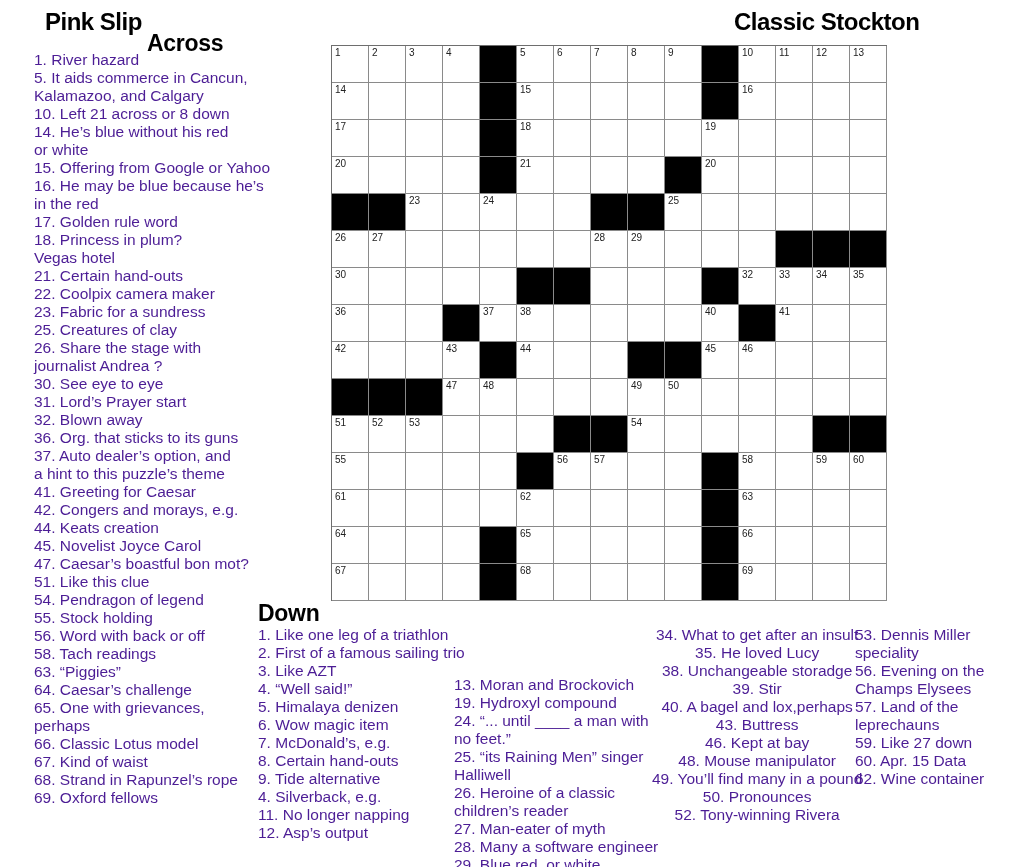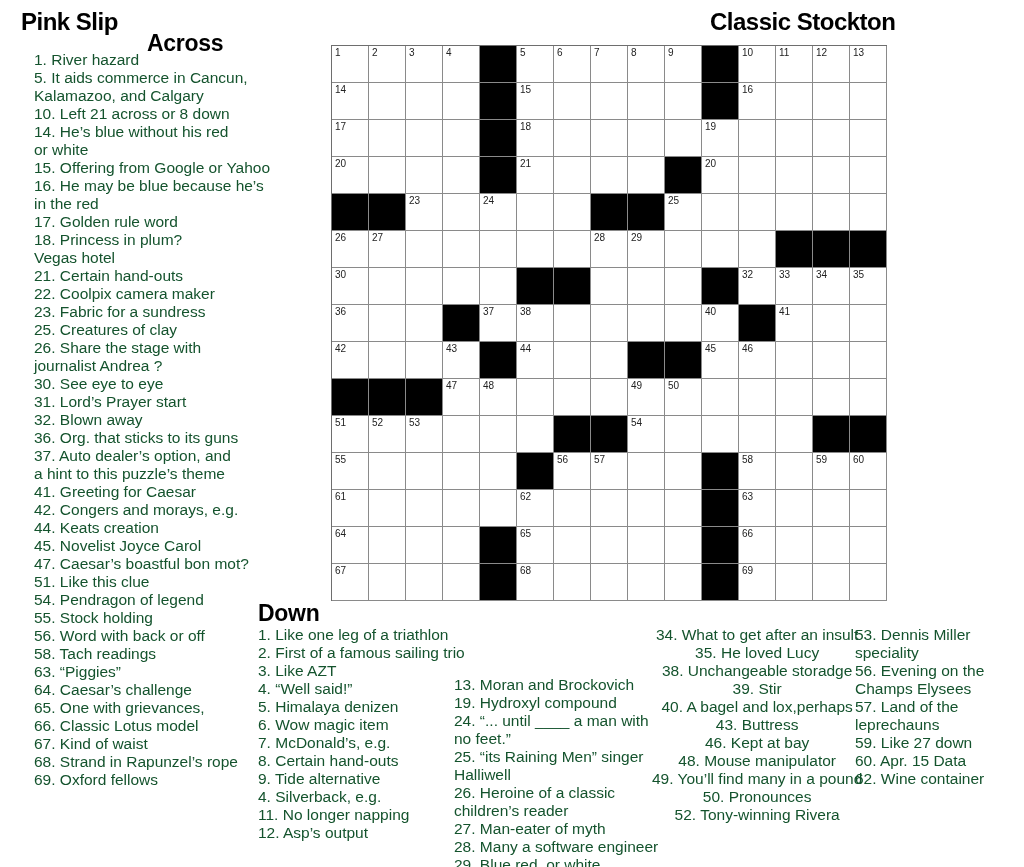--- a/index.html
+++ b/index.html
@@ -1,27 +1,27 @@
 <!DOCTYPE html>
 <html><head>
 <meta charset="utf-8">
 <style>
   html,body { margin:0; padding:0; background:#ffffff; }
   .page {
     position:relative; width:1024px; height:867px; background:#ffffff;
     font-family:"Liberation Sans", sans-serif; color:#000;
     overflow:hidden;
   }
-  .title { position:absolute; font-weight:bold; font-size:24px; letter-spacing:-0.5px; }
+  .title { position:absolute; font-weight:bold; font-size:24px; letter-spacing:-0.5px;margin-left:24px; }
   #title-left { left:21px; top:8px; }
   #author { left:710px; top:8px; }
   .section-heading { position:absolute; font-weight:bold; font-size:23px; letter-spacing:-0.3px; }
   #across-heading { left:147px; top:30px; }
   #down-heading { left:258px; top:600px; }
-  .clue-col { position:absolute; font-size:15.5px; line-height:18px; white-space:nowrap; color:#14532d; }
+  .clue-col { position:absolute; font-size:15.5px; line-height:18px; white-space:nowrap; color:#4c1d95; }
   #across-list { left:34px; top:51px; }
   #down-col-1 { left:258px; top:626px; }
   #down-col-2 { left:454px; top:660px;margin-top:16px; }
   #down-col-3 { left:652px; top:626px;text-align:center; }
   #down-col-4 { left:855px; top:626px; }
   .grid {
     position:absolute; left:331px; top:45px;
     display:grid; grid-template-columns:repeat(15,37px); grid-auto-rows:37px;
     border-top:1px solid #6e6e6e; border-left:1px solid #6e6e6e;
     background:#fff;
@@ -76,20 +76,21 @@
       <div>45. Novelist Joyce Carol</div>
       <div>47. Caesar’s boastful bon mot?</div>
       <div>51. Like this clue</div>
       <div>54. Pendragon of legend</div>
       <div>55. Stock holding</div>
       <div>56. Word with back or off</div>
       <div>58. Tach readings</div>
       <div>63. “Piggies”</div>
       <div>64. Caesar’s challenge</div>
       <div>65. One with grievances,</div>
+      <div>perhaps</div>
       <div>66. Classic Lotus model</div>
       <div>67. Kind of waist</div>
       <div>68. Strand in Rapunzel’s rope</div>
       <div>69. Oxford fellows</div>
     </div>
 
   <div class="grid" id="grid">
       <div class="cell">
         <span class="num">1</span>
       </div>

